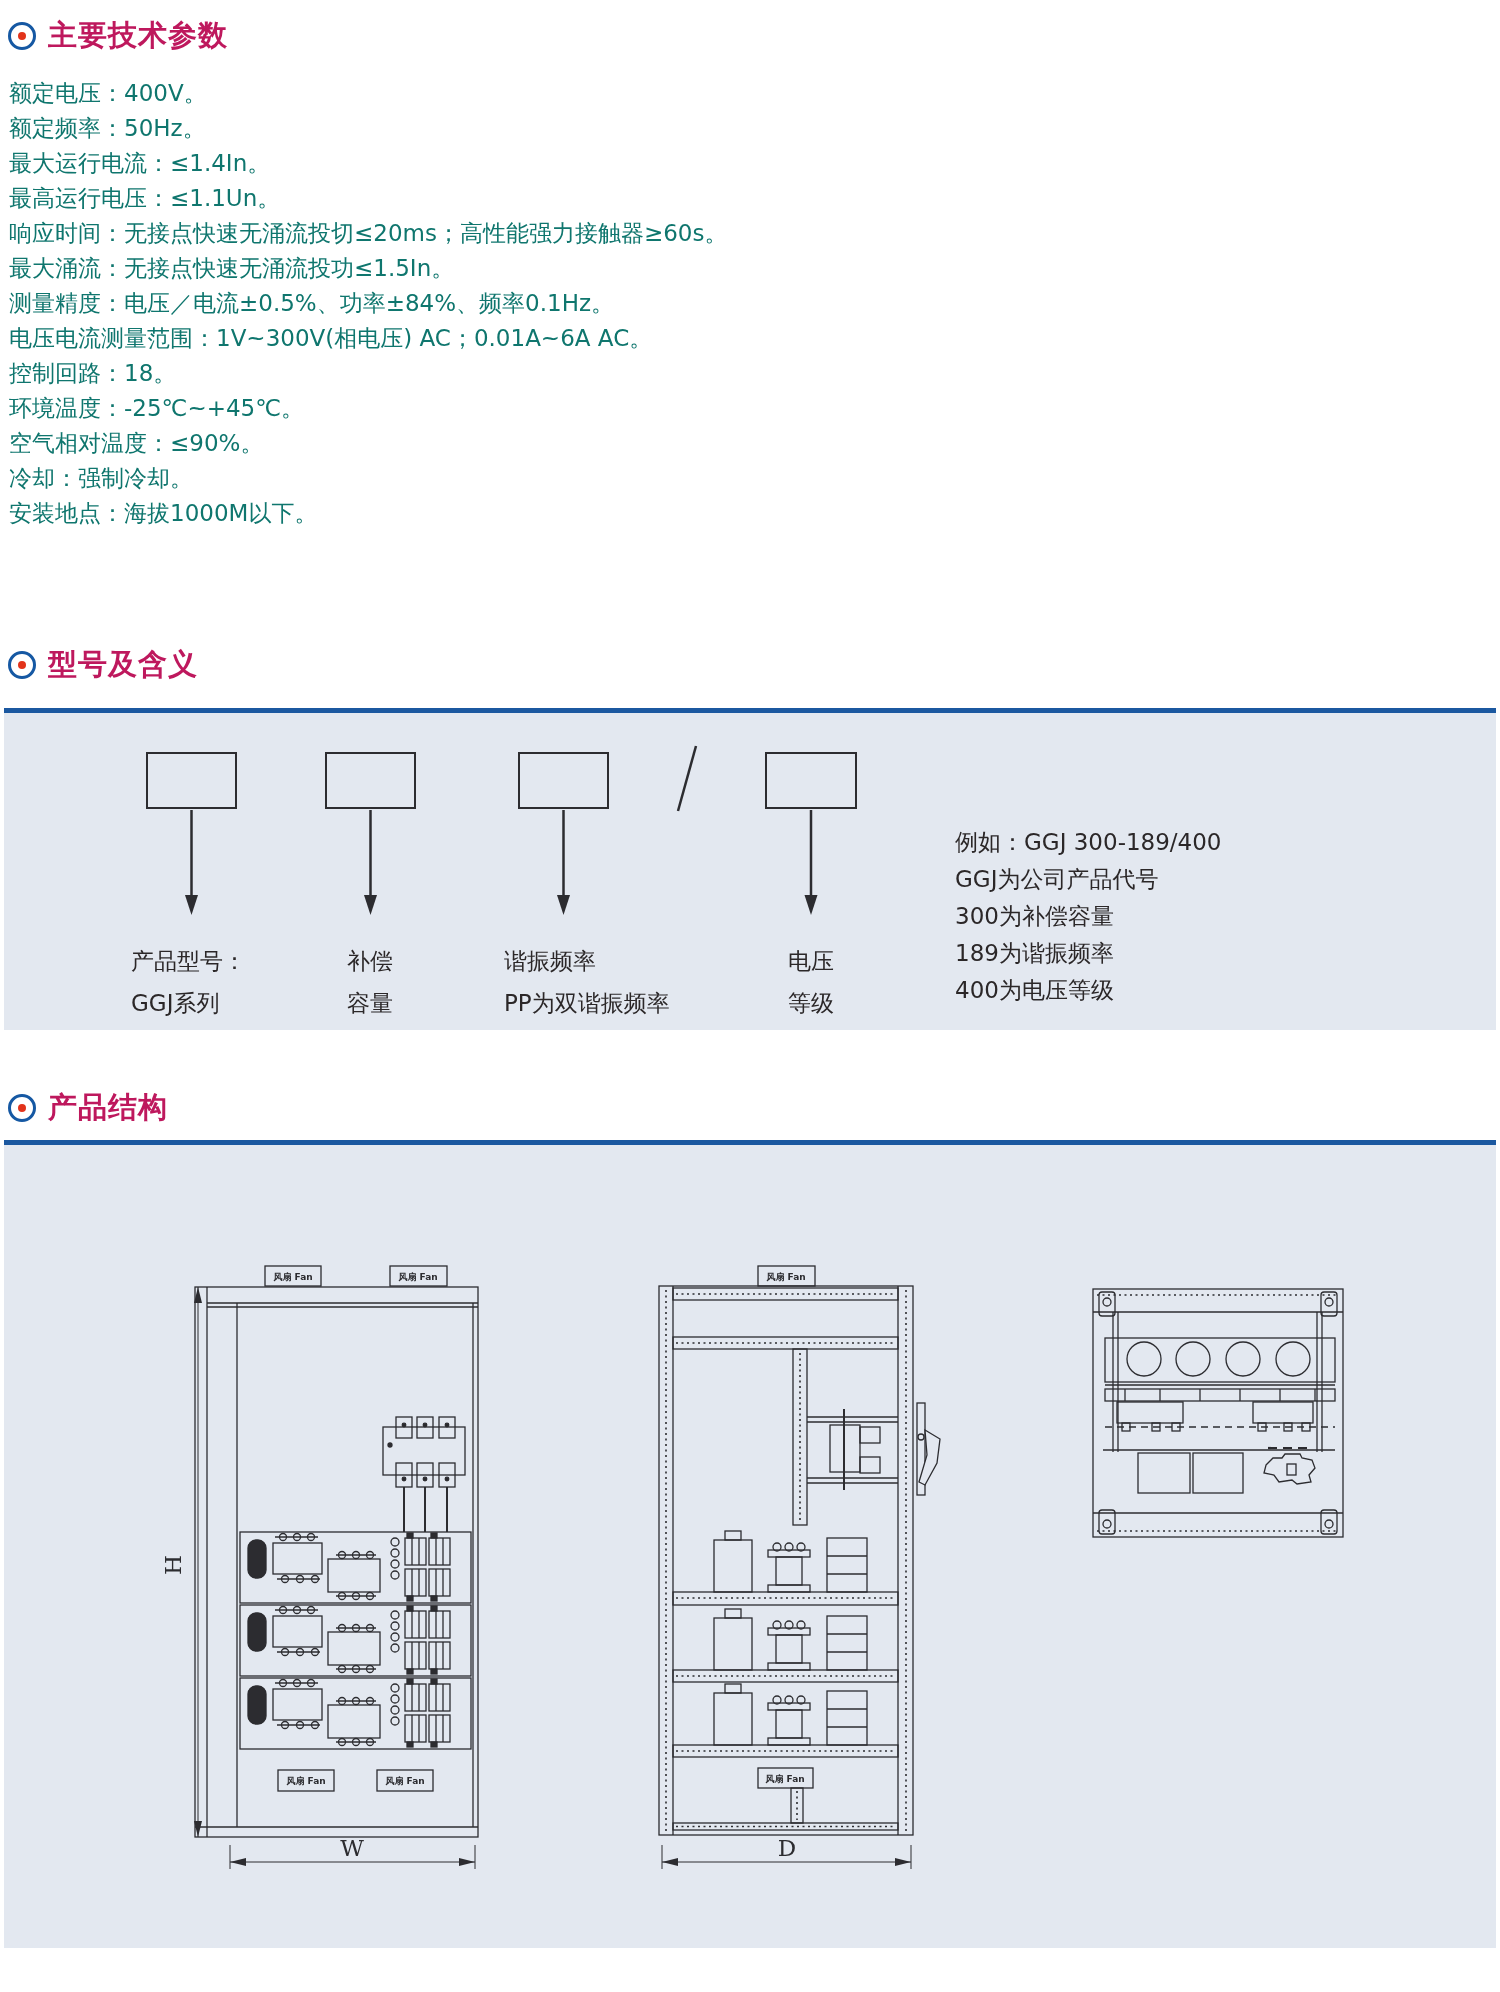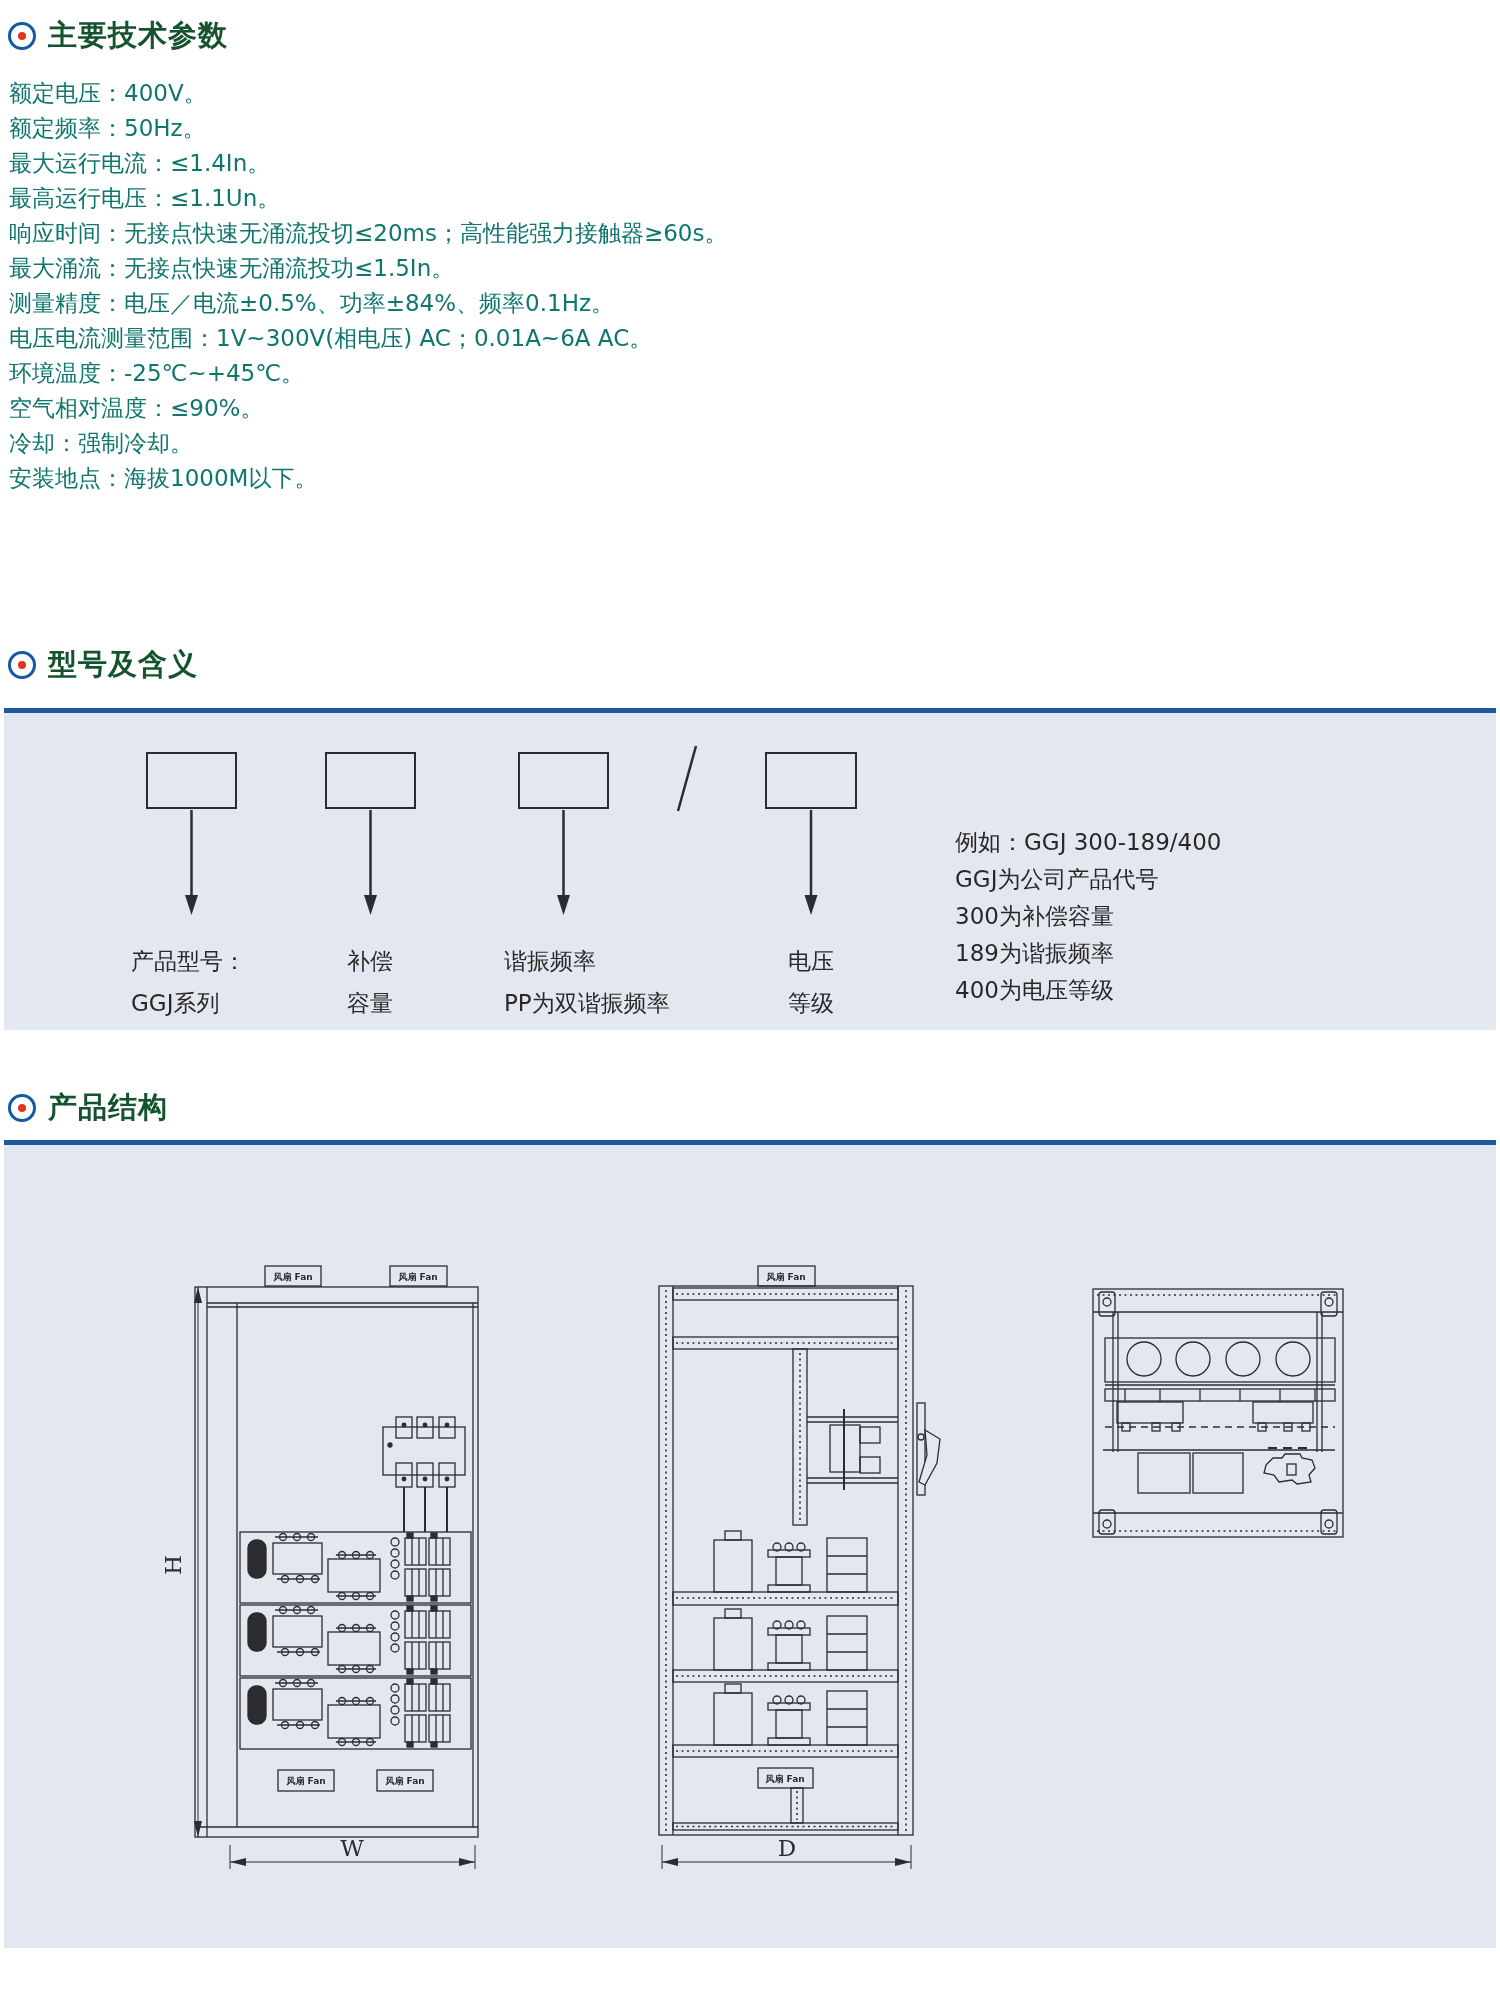--- a/index.html
+++ b/index.html
@@ -4,21 +4,21 @@
 <style>
   html,body{margin:0;padding:0;}
   body{
     width:1500px;height:1992px;position:relative;background:#ffffff;
     font-family:"DejaVu Sans",sans-serif;color:#2b2728;overflow:hidden;
   }
   .sec-head{position:absolute;left:8px;display:flex;align-items:center;gap:12px;}
   .bullseye{width:22px;height:22px;border:3px solid #1558a3;border-radius:50%;
     display:flex;align-items:center;justify-content:center;flex:0 0 auto;}
   .bullseye .dot{width:8px;height:8px;border-radius:50%;background:#e2331b;}
-  .sec-title{font-size:29px;font-weight:600;color:#14532d;letter-spacing:1px;}
+  .sec-title{font-size:29px;font-weight:600;color:#be185d;letter-spacing:1px;}
   .rule{position:absolute;left:4px;right:4px;height:5px;background:#1b58a0;}
   .panel{position:absolute;left:4px;right:4px;background:#e3e8f0;}
   .spec-list{position:absolute;left:9px;top:76px;width:1100px;}
   .spec-line{font-size:23px;line-height:35px;color:#0f766e;white-space:pre;}
   svg text{font-family:"DejaVu Sans",sans-serif;}
   .dimletter{font-family:"DejaVu Serif",serif;font-size:23px;}
 </style>
 </head>
 <body>
 
@@ -31,20 +31,21 @@
 
 <div class="spec-list">
   <div class="spec-line">额定电压：400V。</div>
   <div class="spec-line">额定频率：50Hz。</div>
   <div class="spec-line">最大运行电流：≤1.4In。</div>
   <div class="spec-line">最高运行电压：≤1.1Un。</div>
   <div class="spec-line">响应时间：无接点快速无涌流投切≤20ms；高性能强力接触器≥60s。</div>
   <div class="spec-line">最大涌流：无接点快速无涌流投功≤1.5In。</div>
   <div class="spec-line">测量精度：电压／电流±0.5%、功率±84%、频率0.1Hz。</div>
   <div class="spec-line">电压电流测量范围：1V~300V(相电压) AC；0.01A~6A AC。</div>
+  <div class="spec-line">控制回路：18。</div>
   <div class="spec-line">环境温度：-25℃~+45℃。</div>
   <div class="spec-line">空气相对温度：≤90%。</div>
   <div class="spec-line">冷却：强制冷却。</div>
   <div class="spec-line">安装地点：海拔1000M以下。</div>
 </div>
 
 <div class="sec-head" style="top:645px;text-align:right;">
   <span class="bullseye">
       <span class="dot"></span>
     </span>

